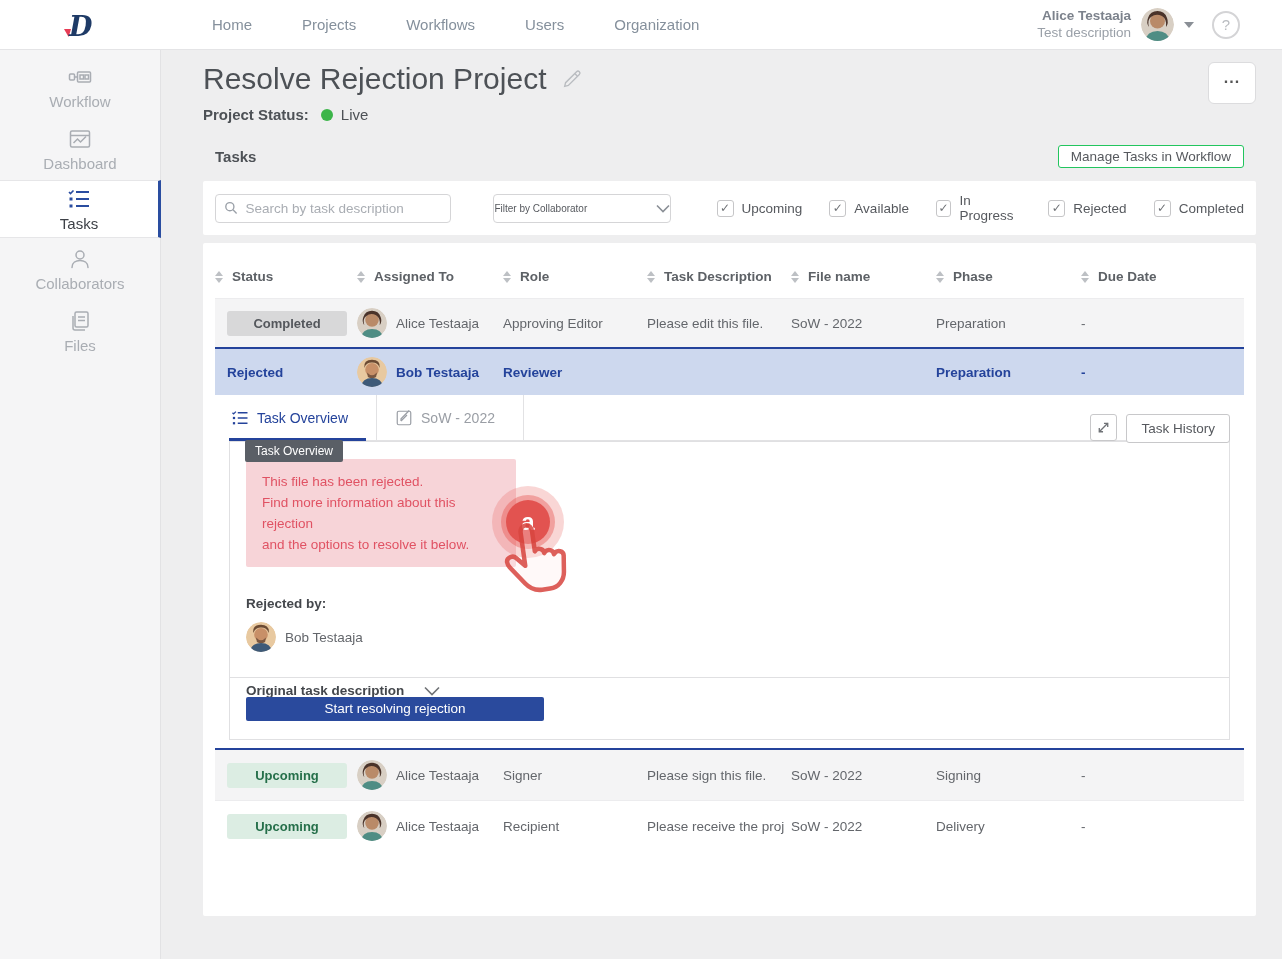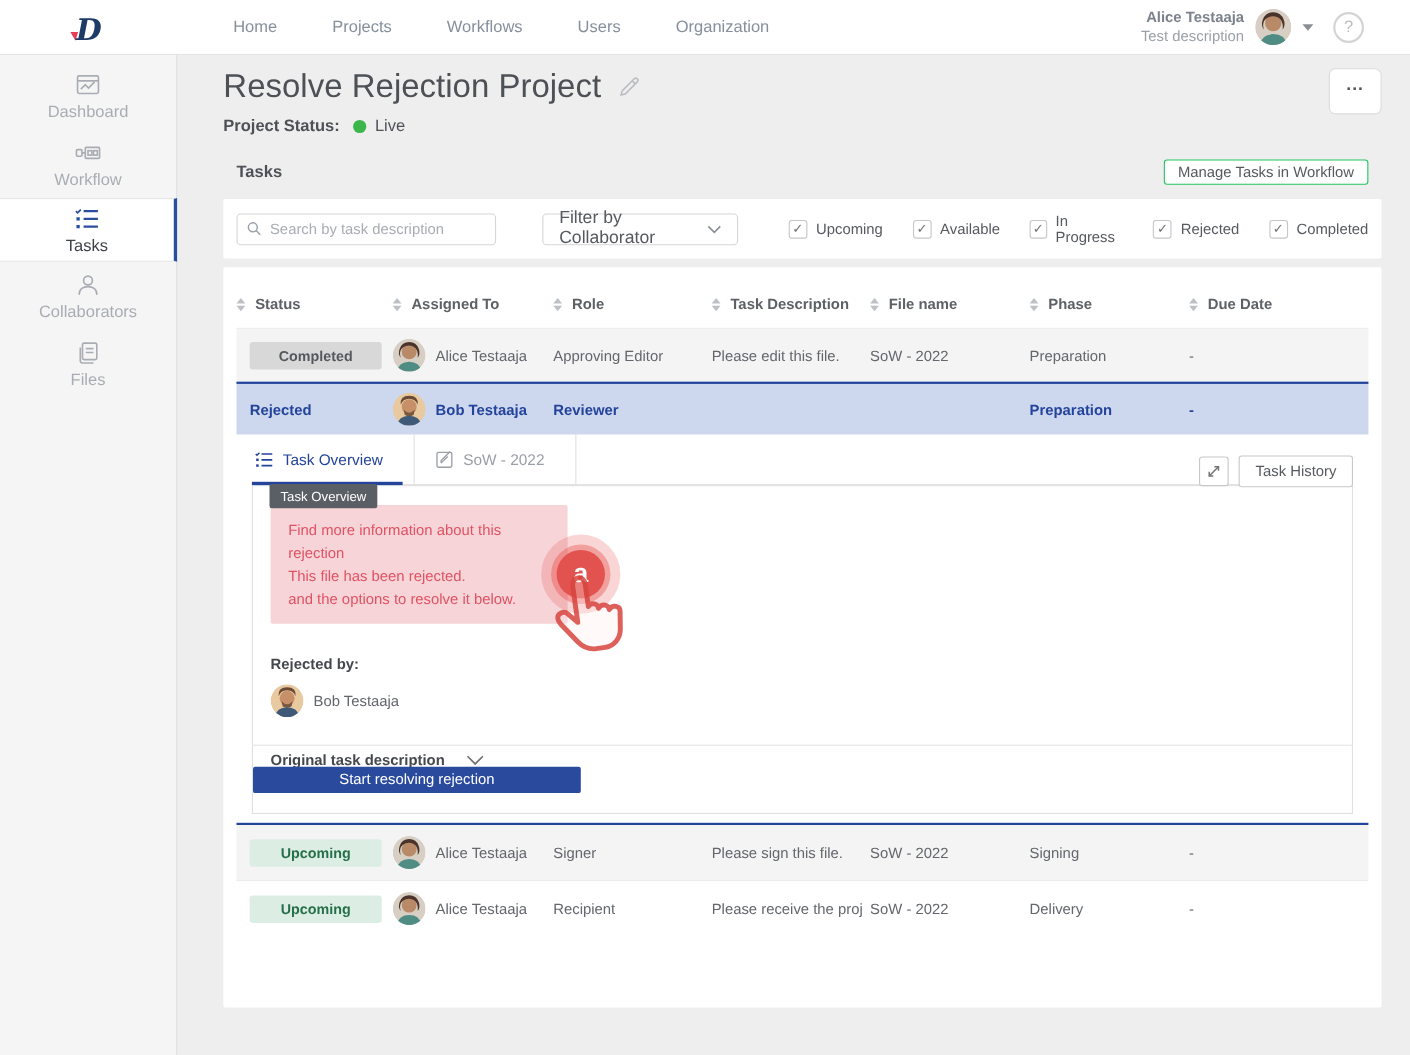--- a/index.html
+++ b/index.html
@@ -36,21 +36,21 @@
   .status-value { font-weight:400; }
   .tasks-row { margin-top:22px; display:flex; align-items:center; justify-content:space-between; padding:0 12px; }
   .tasks-label { font-size:15px; font-weight:700; color:#4d5156; }
   .manage-btn { background:#fff; border:1px solid #22c55e; border-radius:3px; padding:3px 12px; font-size:13.5px; color:#56595e; cursor:pointer;margin-left:32px; }
 
   
   .filter-card { margin-top:13px; background:#fff; border-radius:2px; height:54px; display:flex; align-items:center; padding:0 12px; }
   .search-box { width:240px; height:29px; border:1px solid #d5d5d7; border-radius:4px; display:flex; align-items:center; padding:0 8px; gap:7px; background:#fff; }
   .search-box input { border:none; outline:none; font-size:13.5px; color:#555; width:100%; font-family:inherit; }
   .search-box input::placeholder { color:#a9adb3; }
-  .select-box { margin-left:42px; width:180px; height:29px; border:1px solid #d5d5d7; border-radius:4px; display:flex; align-items:center; justify-content:space-between; padding:0 14px; font-size:16px; color:#56595e; cursor:pointer; background:#fff; }
+  .select-box { margin-left:42px; width:180px; height:29px; border:1px solid #d5d5d7; border-radius:4px; display:flex; align-items:center; justify-content:space-between; padding:0 0; font-size:10px; color:#56595e; cursor:pointer; background:#fff; }
   .filters { display:flex; margin-left:46px; gap:27px; }
   .filter-item { display:flex; align-items:center; gap:8px; font-size:13.5px; color:#56595e; cursor:pointer; }
   .cb { width:17px; height:17px; border:1px solid #c6c6c8; border-radius:3px; display:flex; align-items:center; justify-content:center; color:#6f7276; font-size:12px; background:#fff; }
   .cb::after { content:"✓"; }
 
   
   .table-card { margin-top:8px; background:#fff; border-radius:2px; padding:12px 12px 16px 12px; height:673px; position:relative; }
   .trow { display:grid; grid-template-columns:142px 146px 144px 144px 145px 145px auto; align-items:center; }
   .thead { height:44px; border-bottom:1px solid #ececee; }
   .th { display:flex; align-items:center; font-size:13.5px; font-weight:600; color:#5d6166; }
@@ -69,30 +69,30 @@
   .cell-assignee { display:flex; align-items:center; gap:9px; }
   .cell-name { color:#63666b; font-weight:400; }
   .sep { height:1px; background:#ececee; }
 
   
   .expanded { position:relative; padding:0 14px; }
   .tabbar { height:46px; display:flex; align-items:center; border-bottom:1px solid #e2e2e4; }
   .tab { height:100%; display:flex; align-items:center; gap:8px; padding:0 18px 0 2px; margin-right:16px; border-right:1px solid #e2e2e4; font-size:14px; color:#9a9ea5; cursor:pointer; position:relative; padding-right:28px; }
   .tab.active { color:#24439b; }
   .tab.active::after { content:""; position:absolute; left:0; right:10px; bottom:-1px; height:3px; background:#24439b; }
-  .tab-actions { margin-left:auto; display:flex; gap:9px; align-items:center; padding-bottom:4px;margin-top:25px; }
+  .tab-actions { margin-left:auto; display:flex; gap:9px; padding-bottom:4px;margin-top:25px; }
   .icon-btn { width:27px; height:27px; border:1px solid #c8c8ca; border-radius:3px; background:#fff; display:flex; align-items:center; justify-content:center; cursor:pointer; }
   .task-history-btn { height:29px; border:1px solid #c8c8ca; border-radius:3px; background:#fff; padding:0 14px; font-size:13.5px; color:#56595e; cursor:pointer; }
   .tooltip { position:absolute; left:30px; top:45px; background:#5a5f66; color:#fff; font-size:12px; padding:4px 10px; border-radius:2px; z-index:5; }
   .panel { border:1px solid #e0e0e2; height:237px; padding:17px 16px; background:#fff; }
   .alert { width:270px; background:#f7d4d8; color:#e05263; font-size:13.5px; line-height:21px; padding:12px 16px; border-radius:2px; }
   .rejected-by-label { margin-top:29px; font-size:13.5px; font-weight:700; color:#44474c; }
   .rejected-by-user { margin-top:11px; display:flex; align-items:center; gap:9px; font-size:13.5px; color:#63666b; }
   .orig-desc { margin-top:31px; display:flex; align-items:center; gap:20px; font-size:13.5px; font-weight:700; color:#44474c; cursor:pointer; }
-  .actionbar { border:1px solid #e0e0e2; border-top:none; height:62px; display:flex; align-items:center; background:#fff; }
+  .actionbar { border:1px solid #e0e0e2; border-top:none; height:62px; display:flex; align-items:center; padding-left:16px; background:#fff; }
   .resolve-btn { width:298px; height:24px; background:#2a4a9d; border:none; border-radius:2px; color:#fff; font-size:13.5px; font-family:inherit; cursor:pointer; }
   .blue-line { height:2px; background:#24439b; margin-top:8px; }
 
   
   .annot { position:absolute; z-index:10; pointer-events:none; }
   .annot-outer { left:331px; top:436px; width:72px; height:72px; border-radius:50%; background:rgba(232,93,89,0.25); }
   .annot-mid { left:340px; top:445px; width:54px; height:54px; border-radius:50%; background:rgba(230,80,76,0.40); }
   .annot-core { left:345px; top:450px; width:44px; height:44px; border-radius:50%; background:#e25350; display:flex; align-items:center; justify-content:center; color:#fff; font-size:24px; font-weight:700; }
   .annot-hand { left:337px; top:468px; width:80px; height:90px; opacity:0.85; transform:rotate(-8deg); }
 
@@ -131,35 +131,35 @@
     <span class="caret"></span>
     <span class="help-btn">?</span>
   </div>
 </div>
 
 <div class="shell">
 
   <div class="sidebar">
     <div class="side-item">
       <svg width="24" height="24" viewBox="0 0 24 24" fill="none" stroke="#a9adb3" stroke-width="1.5">
-          <rect x="2.5" y="4" width="19" height="16" rx="1.5"></rect>
-          <line x1="2.5" y1="8.5" x2="21.5" y2="8.5"></line>
-          <path d="M5.5 16 l4-4 3 3 5.5-5.5"></path>
-        </svg>
-      <span>Dashboard</span>
-    </div>
-    <div class="side-item">
-      <svg width="24" height="24" viewBox="0 0 24 24" fill="none" stroke="#a9adb3" stroke-width="1.5">
           <rect x="1.5" y="9" width="5" height="6" rx="1"></rect>
           <line x1="6.5" y1="12" x2="9.5" y2="12"></line>
           <rect x="9.5" y="7" width="13" height="10" rx="1"></rect>
           <rect x="12" y="10" width="3.5" height="4"></rect>
           <rect x="17" y="10" width="3.5" height="4"></rect>
         </svg>
       <span>Workflow</span>
+    </div>
+    <div class="side-item">
+      <svg width="24" height="24" viewBox="0 0 24 24" fill="none" stroke="#a9adb3" stroke-width="1.5">
+          <rect x="2.5" y="4" width="19" height="16" rx="1.5"></rect>
+          <line x1="2.5" y1="8.5" x2="21.5" y2="8.5"></line>
+          <path d="M5.5 16 l4-4 3 3 5.5-5.5"></path>
+        </svg>
+      <span>Dashboard</span>
     </div>
     <div class="side-item active">
       <svg width="24" height="24" viewBox="0 0 24 24" fill="none" stroke="#2a4da0" stroke-width="2">
           <line x1="9" y1="5" x2="22" y2="5"></line>
           <line x1="9" y1="12" x2="22" y2="12"></line>
           <line x1="9" y1="19" x2="22" y2="19"></line>
           <path d="M2 5 l1.5 1.5 L6.5 3.5" stroke-width="1.6"></path>
           <rect x="2.5" y="10.5" width="3" height="3" fill="#2a4da0" stroke="none"></rect>
           <rect x="2.5" y="17.5" width="3" height="3" fill="#2a4da0" stroke="none"></rect>
         </svg>
@@ -370,22 +370,22 @@
                 </svg>
             </button>
             <button class="task-history-btn">Task History</button>
           </div>
         </div>
 
         <div class="tooltip">Task Overview</div>
 
         <div class="panel">
           <div class="alert">
+            <div>This file has been rejected.</div>
             <div>Find more information about this rejection</div>
-            <div>This file has been rejected.</div>
             <div>and the options to resolve it below.</div>
           </div>
           <div class="rejected-by-label">Rejected by:</div>
           <div class="rejected-by-user">
             <span class="avatar" style="width:30px;height:30px">
                 <svg width="30" height="30" viewBox="0 0 33 33">
                   <circle cx="16.5" cy="16.5" r="16.5" fill="#e8c9a0"></circle>
                   <circle cx="16.5" cy="14" r="7.5" fill="#c89068"></circle>
                   <path d="M8 12 a9 9 0 0 1 17 0 q1 -9 -8.5 -9 q-9.5 0 -8.5 9z" fill="#6b4a33"></path>
                   <path d="M11 17 q5.5 6 11 0 l-1 5 q-4.5 3 -9 0 z" fill="#7a5740"></path>

